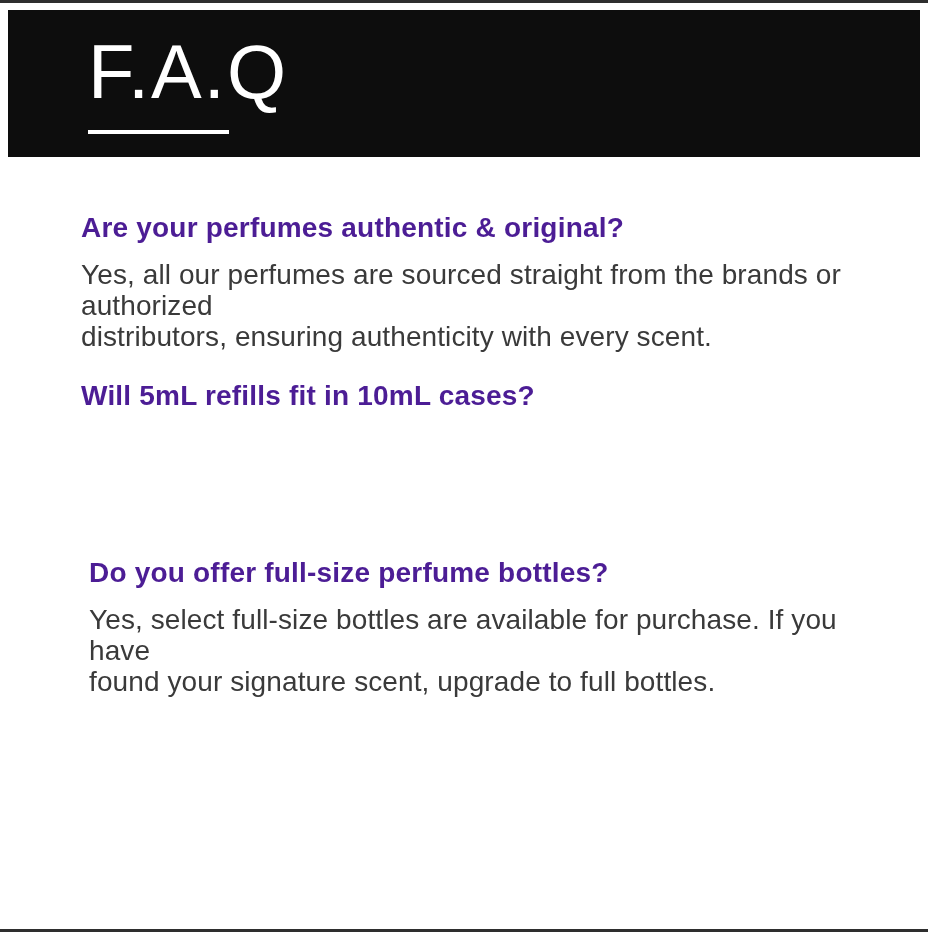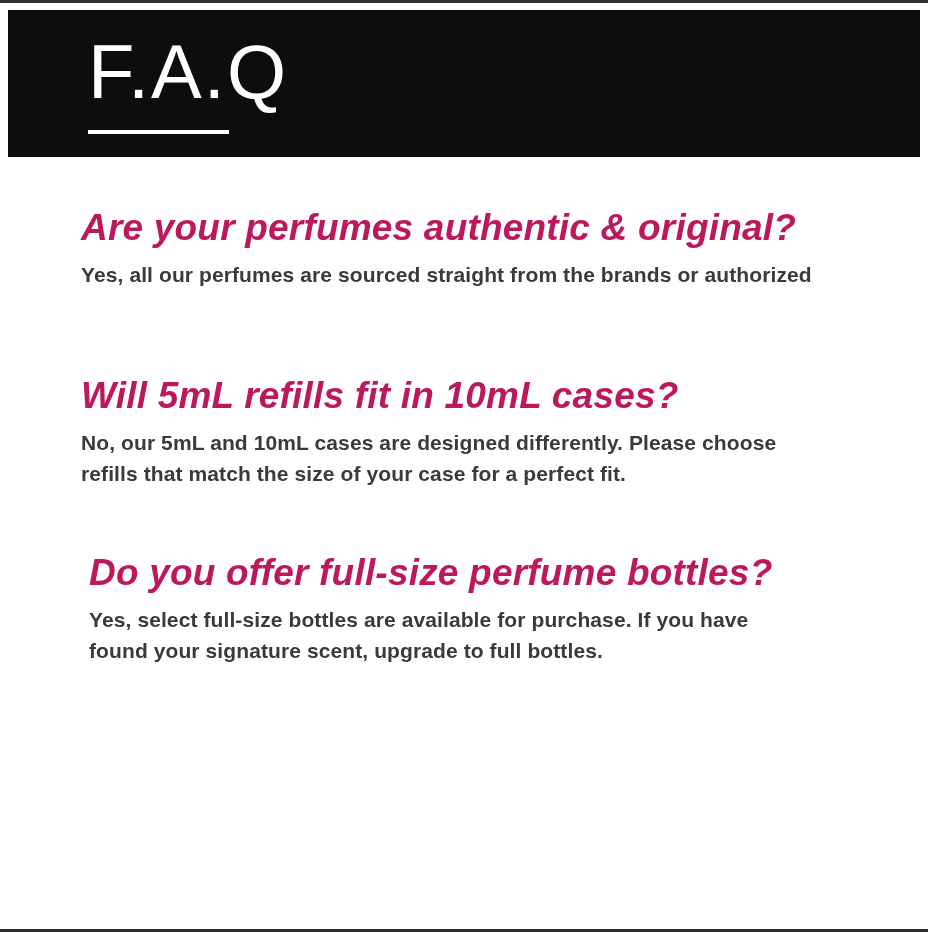--- a/index.html
+++ b/index.html
@@ -50,61 +50,57 @@
     left: 81px;
     width: 812px;
   }
   .qa-1 { top: 212px; }
   .qa-2 { top: 380px; }
   .qa-3 { top: 557px; margin-left: 8px; }
   .qa-4 { top: 729px; }
 
   .qa h2 {
     margin: 0;
-    font-size: 37px;
+    font-size: 28px;
     line-height: 32px;
     font-weight: 600;
-    color: #be185d;
+    color: #4c1d95;
     letter-spacing: 0.2px;
-    font-style: italic;
   }
   .qa p {
     margin: 15px 0 0 0;
-    font-size: 21px;
+    font-size: 28px;
     line-height: 31px;
-    font-weight: 700;
+    font-weight: 400;
     color: #3a3a3a;
     letter-spacing: 0.1px;
   }
   .qa p span { display: block; }
 </style>
 </head>
 <body>
 
 <div class="page">
   <div class="edge top"></div>
 
   <header class="banner">
     <h1>F.A.Q</h1>
     <div class="title-underline"></div>
   </header>
 
   <section class="qa qa-1">
     <h2>Are your perfumes authentic &amp; original?</h2>
     <p>
       <span>Yes, all our perfumes are sourced straight from the brands or authorized</span>
+      <span>distributors, ensuring authenticity with every scent.</span>
     </p>
   </section>
 
   <section class="qa qa-2">
     <h2>Will 5mL refills fit in 10mL cases?</h2>
-    <p>
-      <span>No, our 5mL and 10mL cases are designed differently. Please choose</span>
-      <span>refills that match the size of your case for a perfect fit.</span>
-    </p>
   </section>
 
   <section class="qa qa-3">
     <h2>Do you offer full-size perfume bottles?</h2>
     <p>
       <span>Yes, select full-size bottles are available for purchase. If you have</span>
       <span>found your signature scent, upgrade to full bottles.</span>
     </p>
   </section>
 

